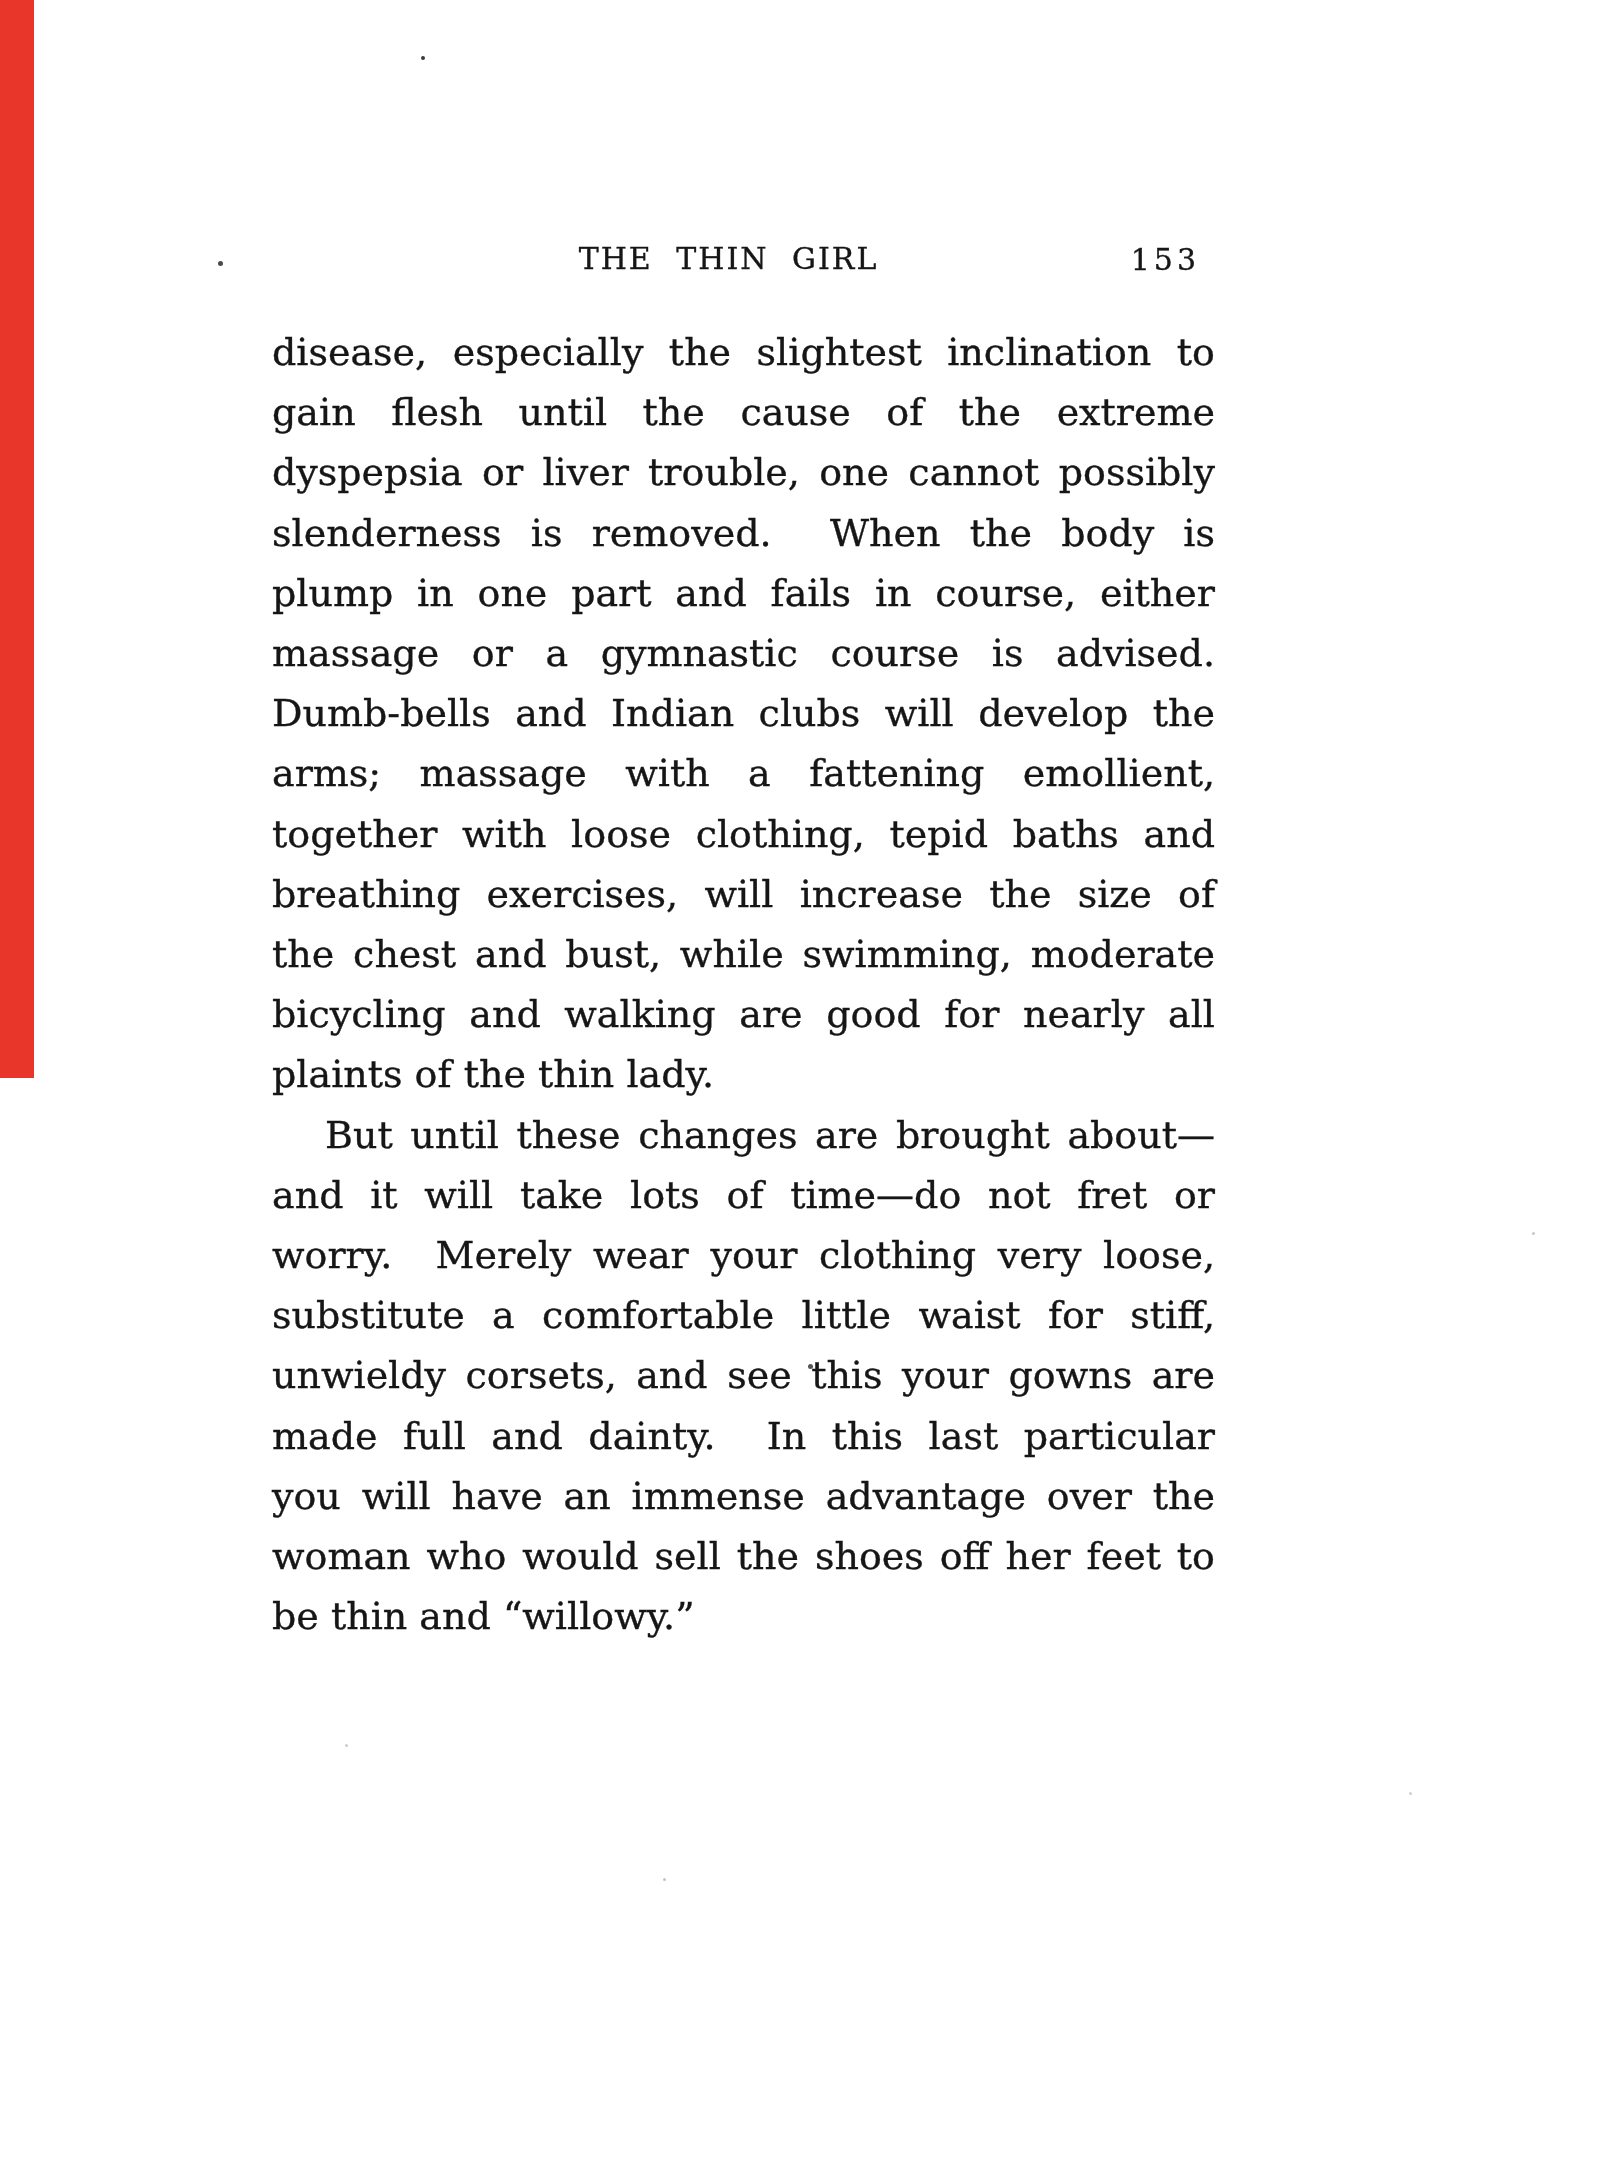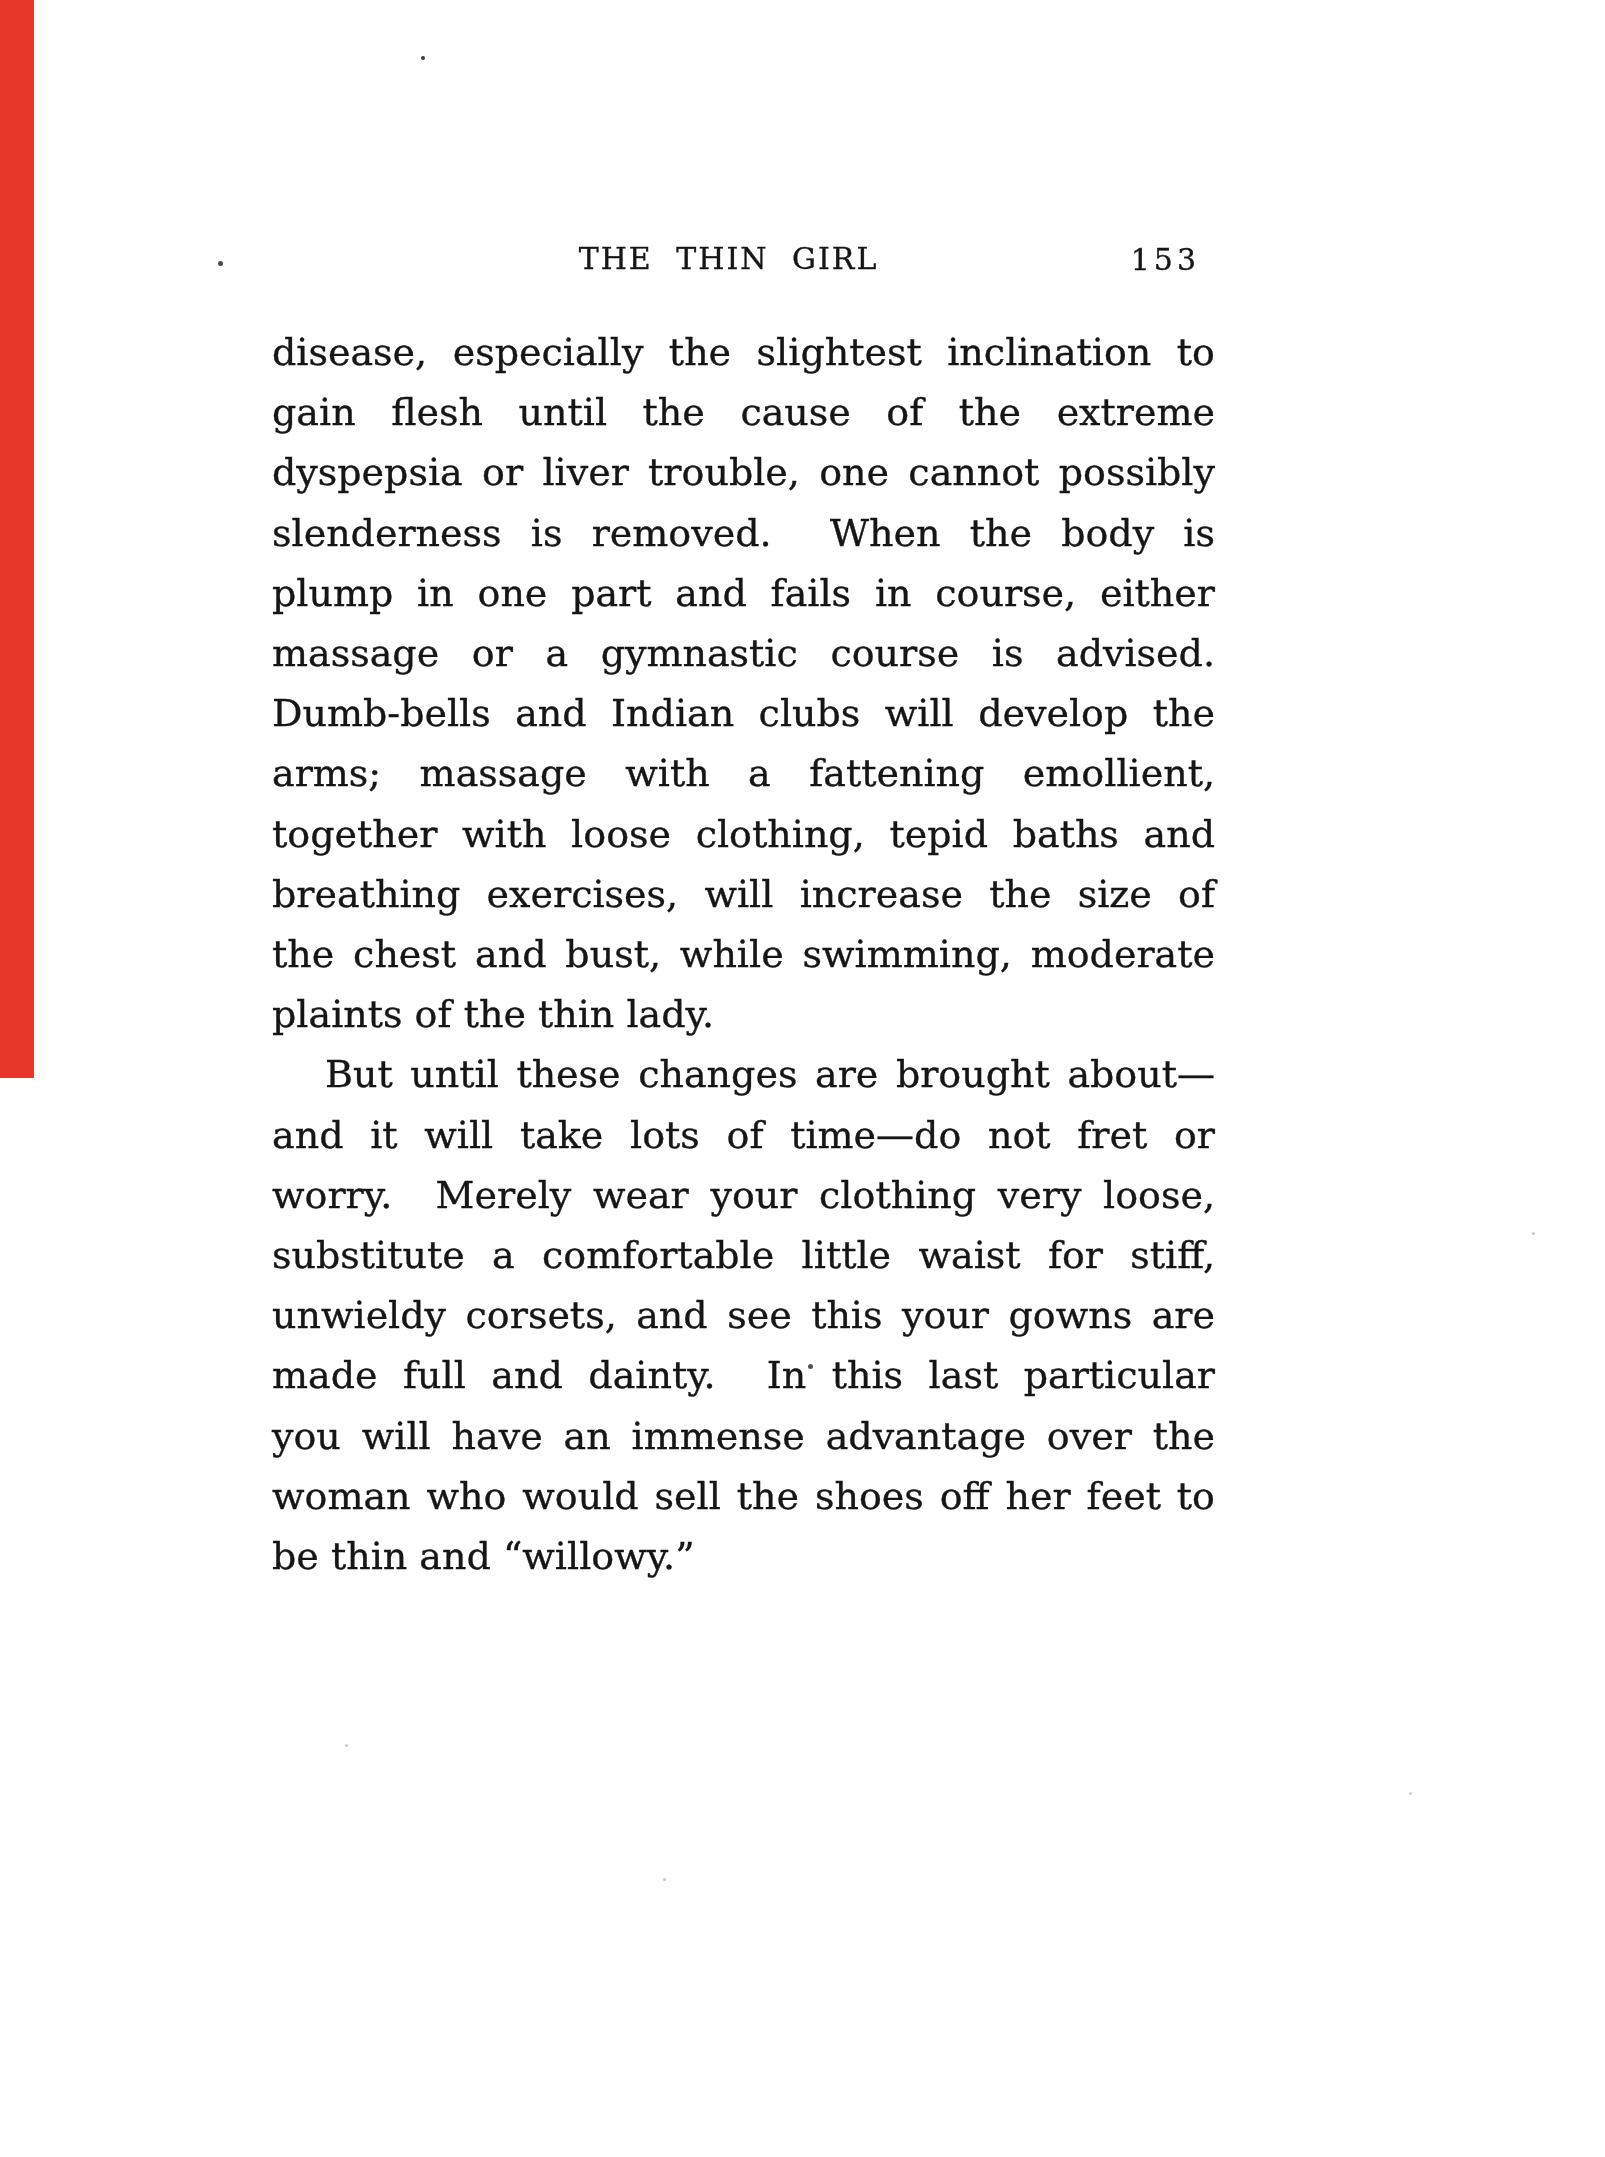--- a/index.html
+++ b/index.html
@@ -96,20 +96,21 @@
     <div class="text-line">gain flesh until the cause of the extreme</div>
     <div class="text-line">dyspepsia or liver trouble, one cannot possibly</div>
     <div class="text-line">slenderness is removed.&nbsp; When the body is</div>
     <div class="text-line">plump in one part and fails in course, either</div>
     <div class="text-line">massage or a gymnastic course is advised.</div>
     <div class="text-line">Dumb-bells and Indian clubs will develop the</div>
     <div class="text-line">arms; massage with a fattening emollient,</div>
     <div class="text-line">together with loose clothing, tepid baths and</div>
     <div class="text-line">breathing exercises, will increase the size of</div>
     <div class="text-line">the chest and bust, while swimming, moderate</div>
+    <div class="text-line">bicycling and walking are good for nearly all</div>
     <div class="text-line last-line">plaints of the thin lady.</div>
     <div class="text-line indent">But until these changes are brought about—</div>
     <div class="text-line">and it will take lots of time—do not fret or</div>
     <div class="text-line">worry.&nbsp; Merely wear your clothing very loose,</div>
     <div class="text-line">substitute a comfortable little waist for stiff,</div>
     <div class="text-line">unwieldy corsets, and see this your gowns are</div>
     <div class="text-line">made full and dainty.&nbsp; In this last particular</div>
     <div class="text-line">you will have an immense advantage over the</div>
     <div class="text-line">woman who would sell the shoes off her feet to</div>
     <div class="text-line last-line">be thin and “willowy.”</div>

